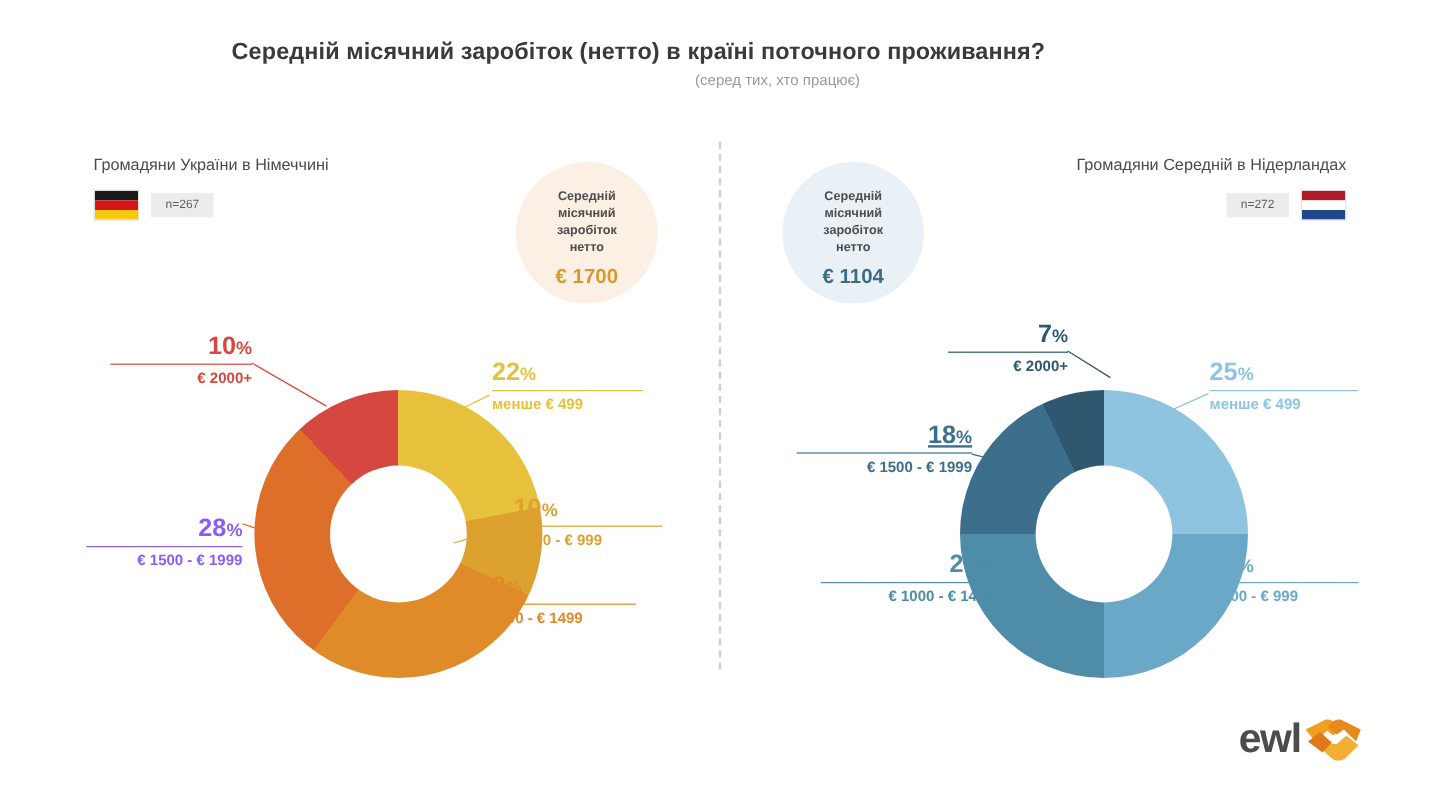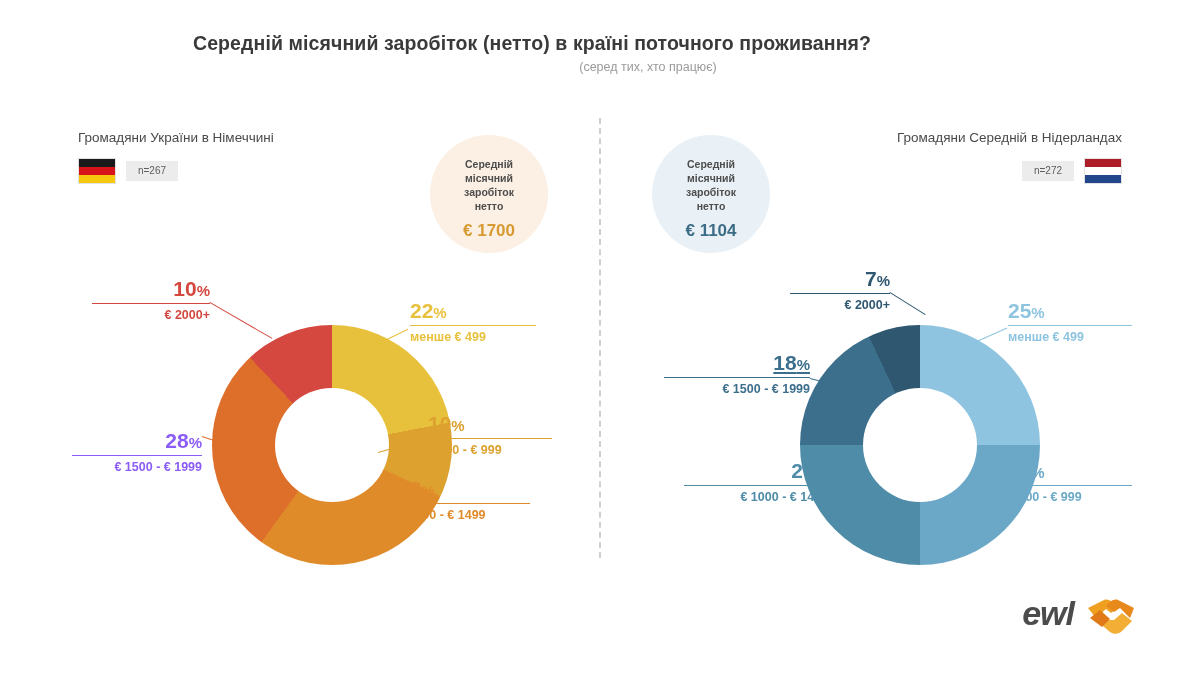--- a/index.html
+++ b/index.html
@@ -162,22 +162,21 @@
     border-top: 1.6px solid;
     transform-origin: 0 0;
   }
 
   
   .logo-wrap {
     position: absolute;
     right: 62px;
     bottom: 38px;
     display: flex;
-    gap: 10px;
-    font-style: italic;
+    align-items: center;
   }
   .logo-text {
     font-size: 34px;
     font-weight: bold;
     color: #4c4c4c;
     letter-spacing: -1px;
   }
 </style>
 </head>
 <body>

